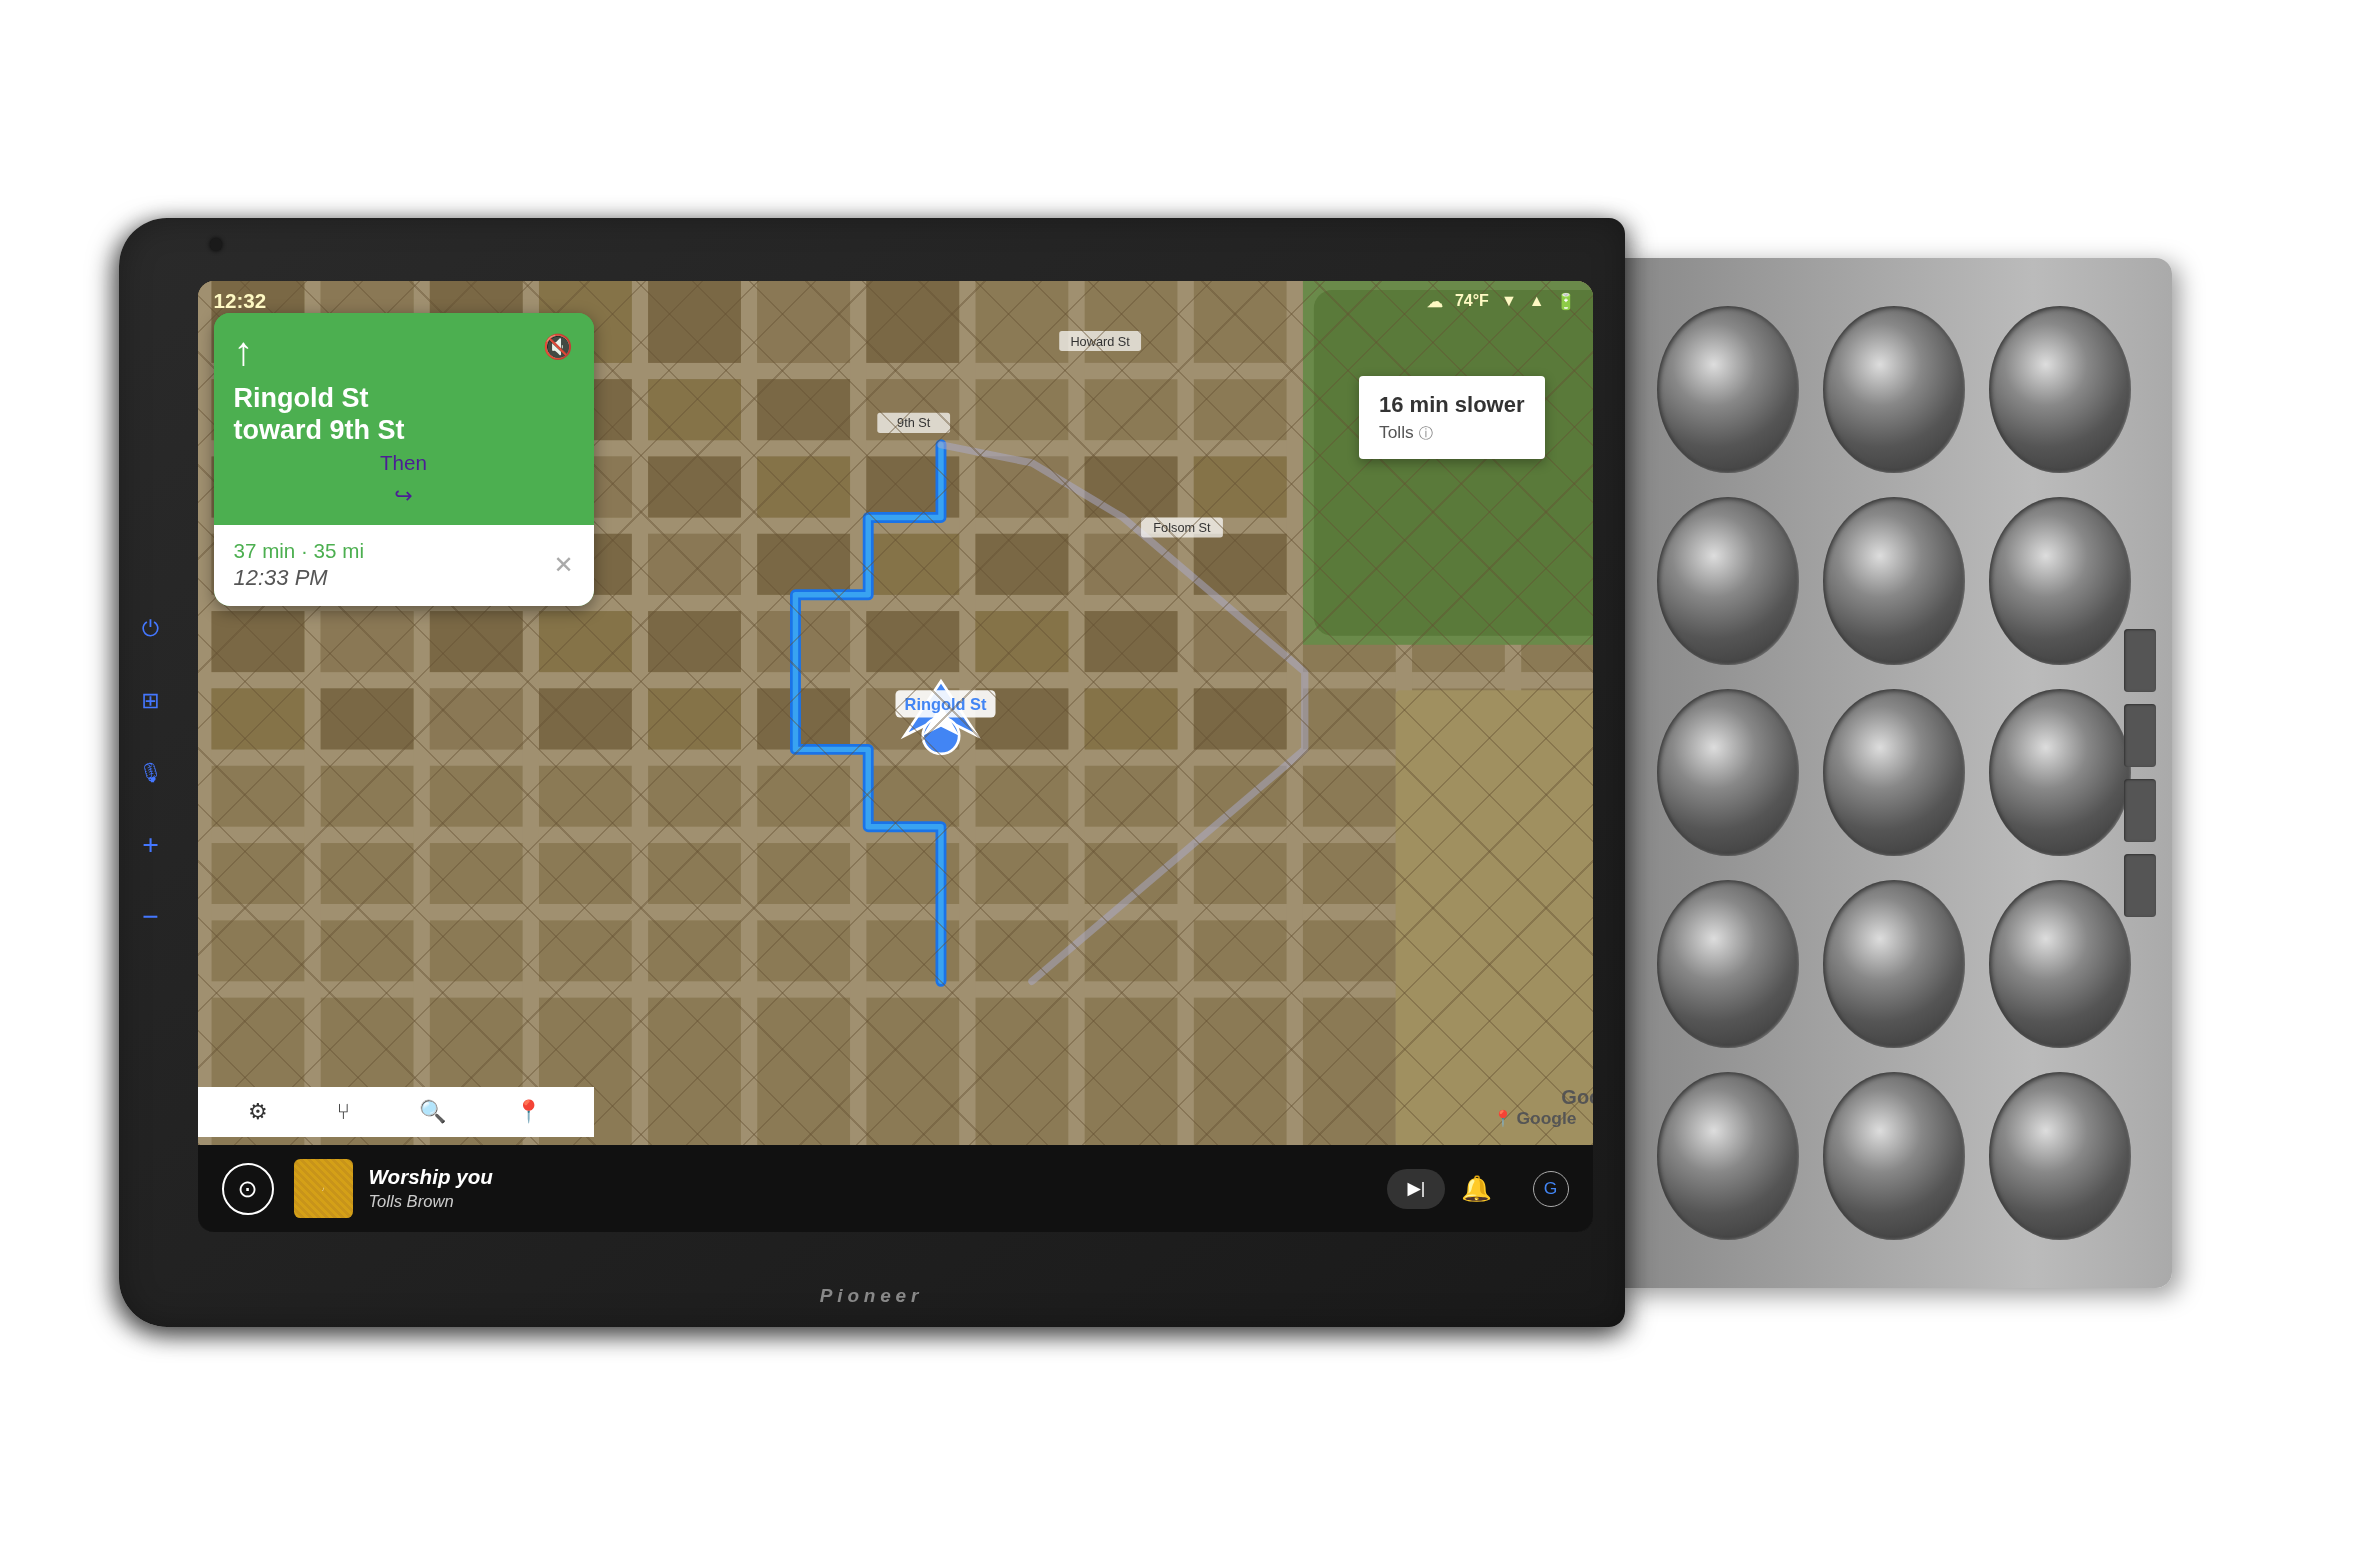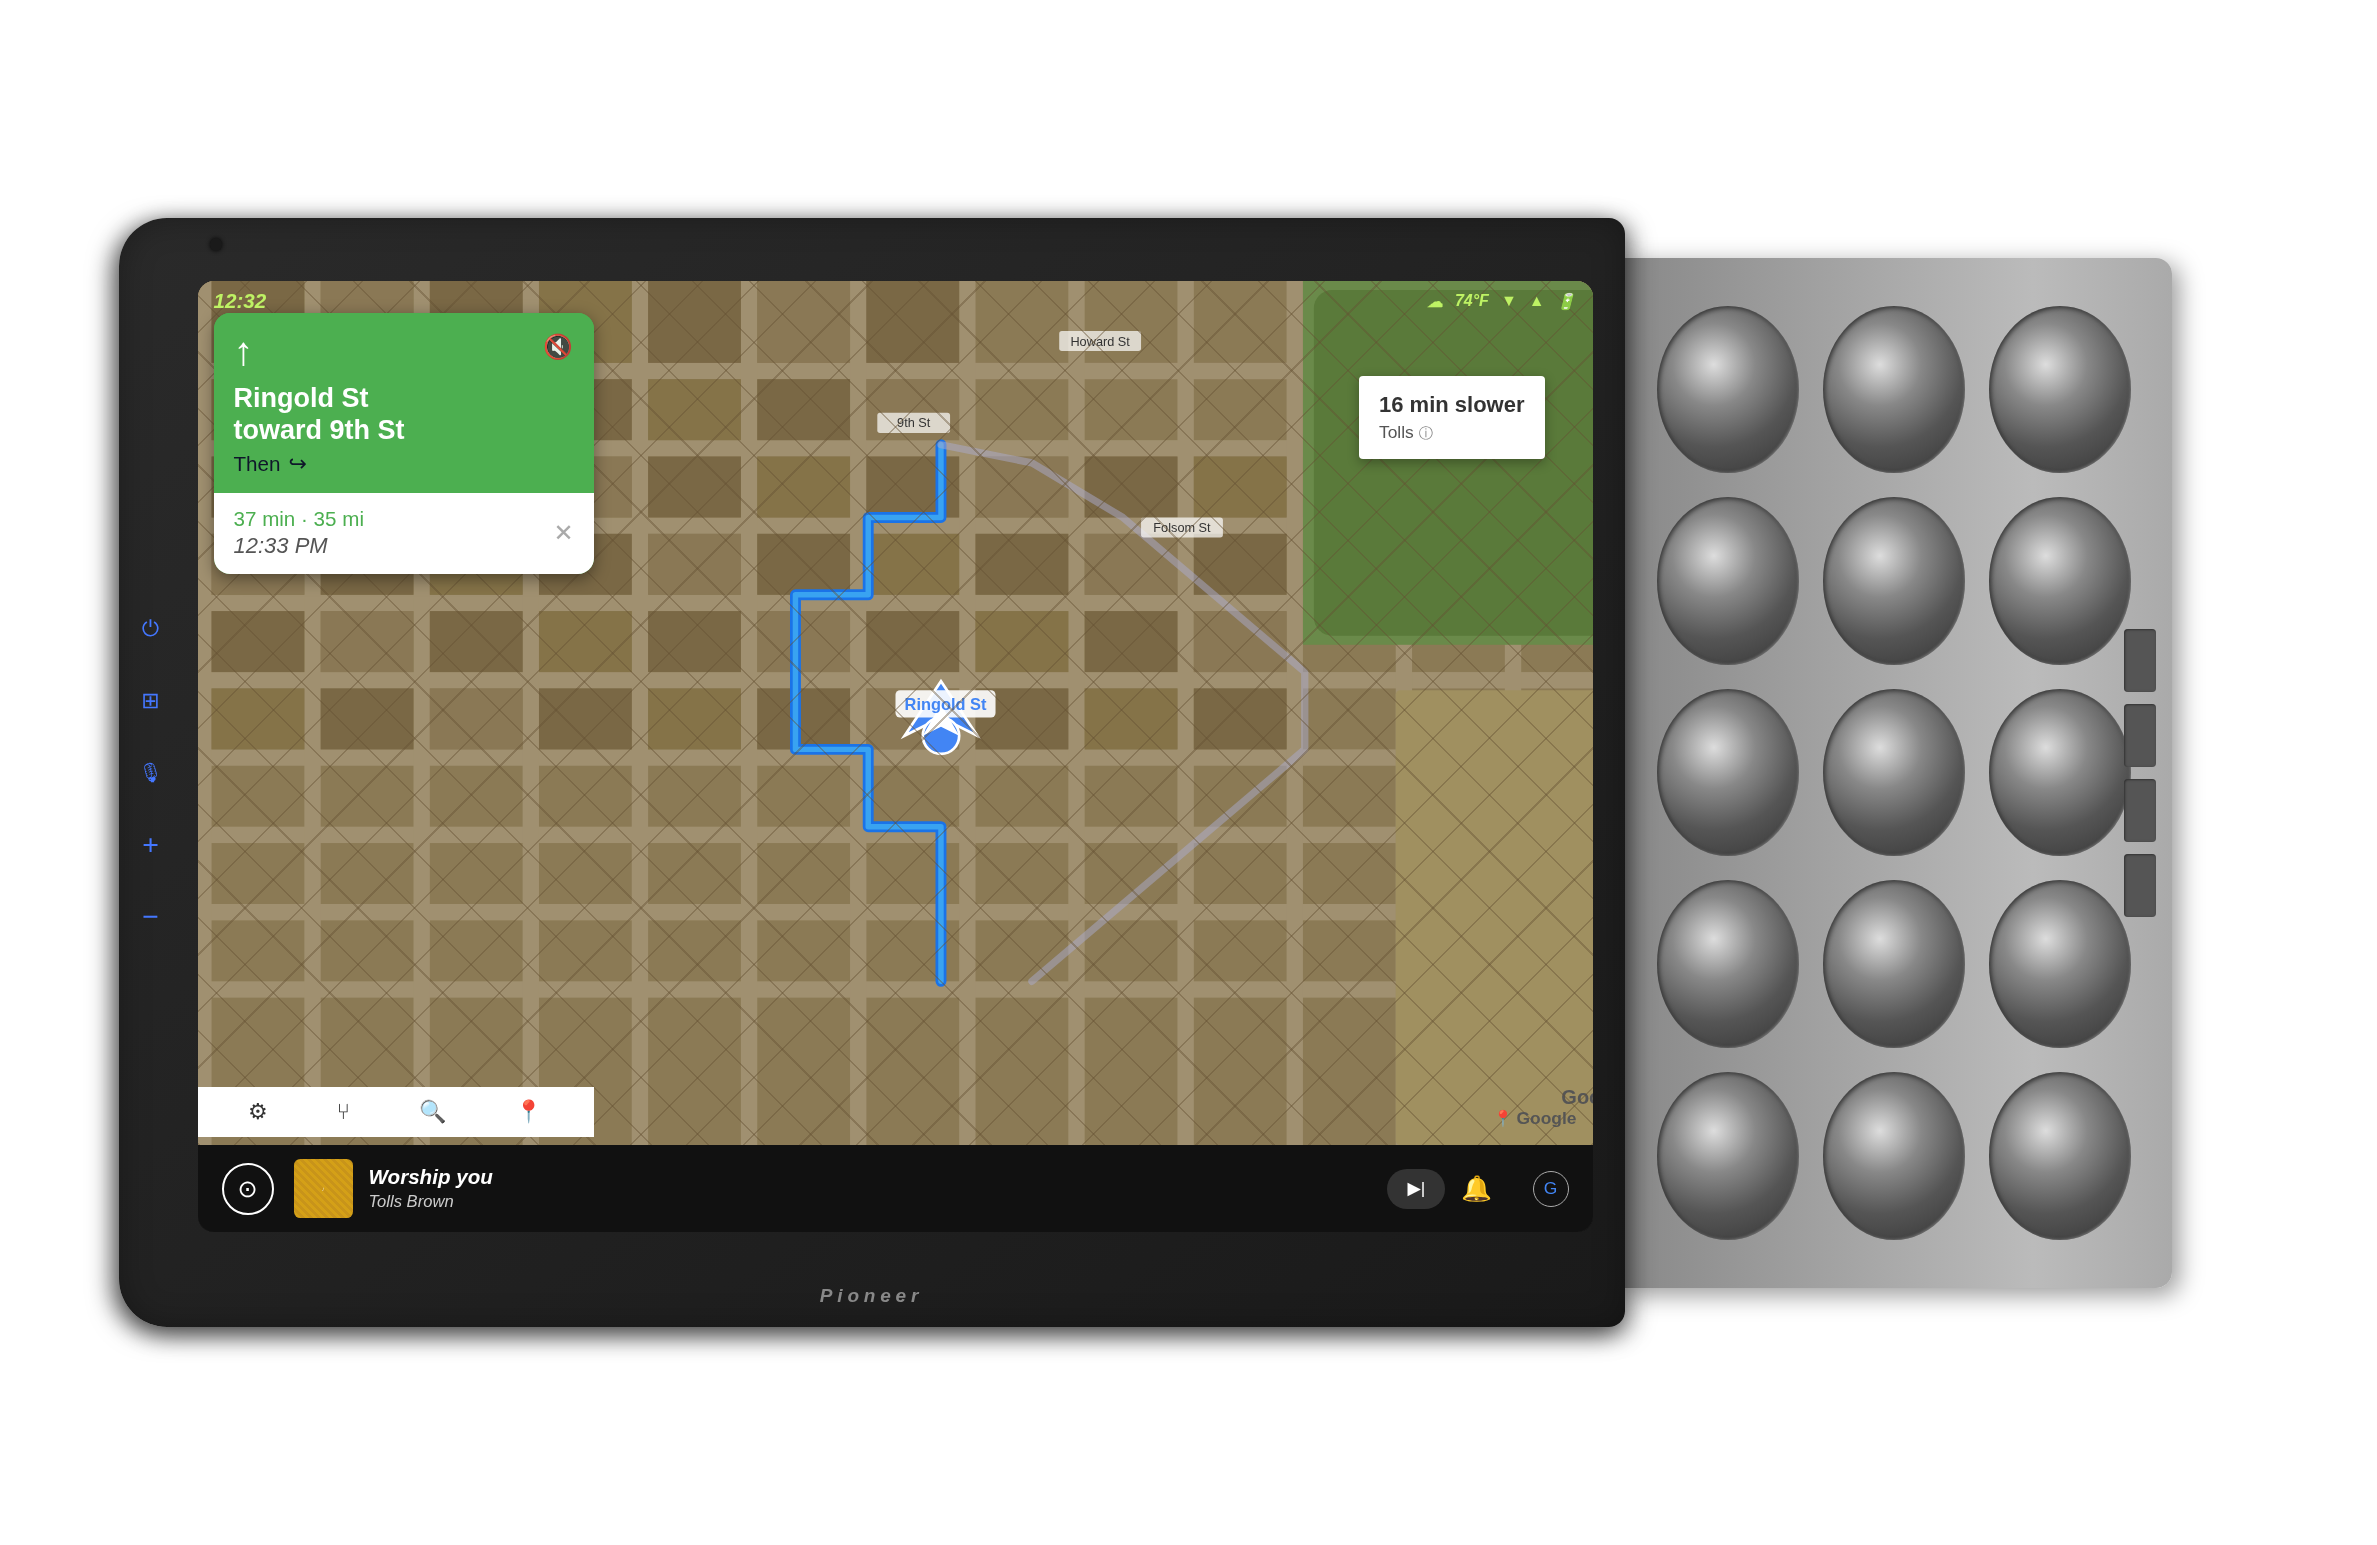--- a/index.html
+++ b/index.html
@@ -88,24 +88,23 @@
       position: absolute;
       top: 0;
       left: 0;
       right: 0;
       height: 40px;
       display: flex;
       justify-content: space-between;
       align-items: center;
       padding: 0 16px;
       z-index: 10;
-      color: #bef264;
+      color: #fef9c3;
       font-size: 17.4px;
       font-weight: bold;
-      font-style: italic;
     }
 
     .status-right {
       display: flex;
       align-items: center;
       gap: 12px;
       font-size: 16px;
     }
 
     
@@ -189,23 +188,24 @@
       font-weight: bold;
       color: white;
       line-height: 1.2;
       margin-bottom: 4px;
     }
 
     .nav-then {
       display: flex;
       align-items: center;
       gap: 8px;
-      color: #0f172a;
+      color: #4c1d95;
       font-size: 20.6px;
       margin-top: 0;
+      flex-direction: column;
     }
 
     .nav-card-bottom {
       background: white;
       padding: 14.3px 20px;
     }
 
     .nav-time {
       color: #4caf50;
       font-size: 20.6px;

